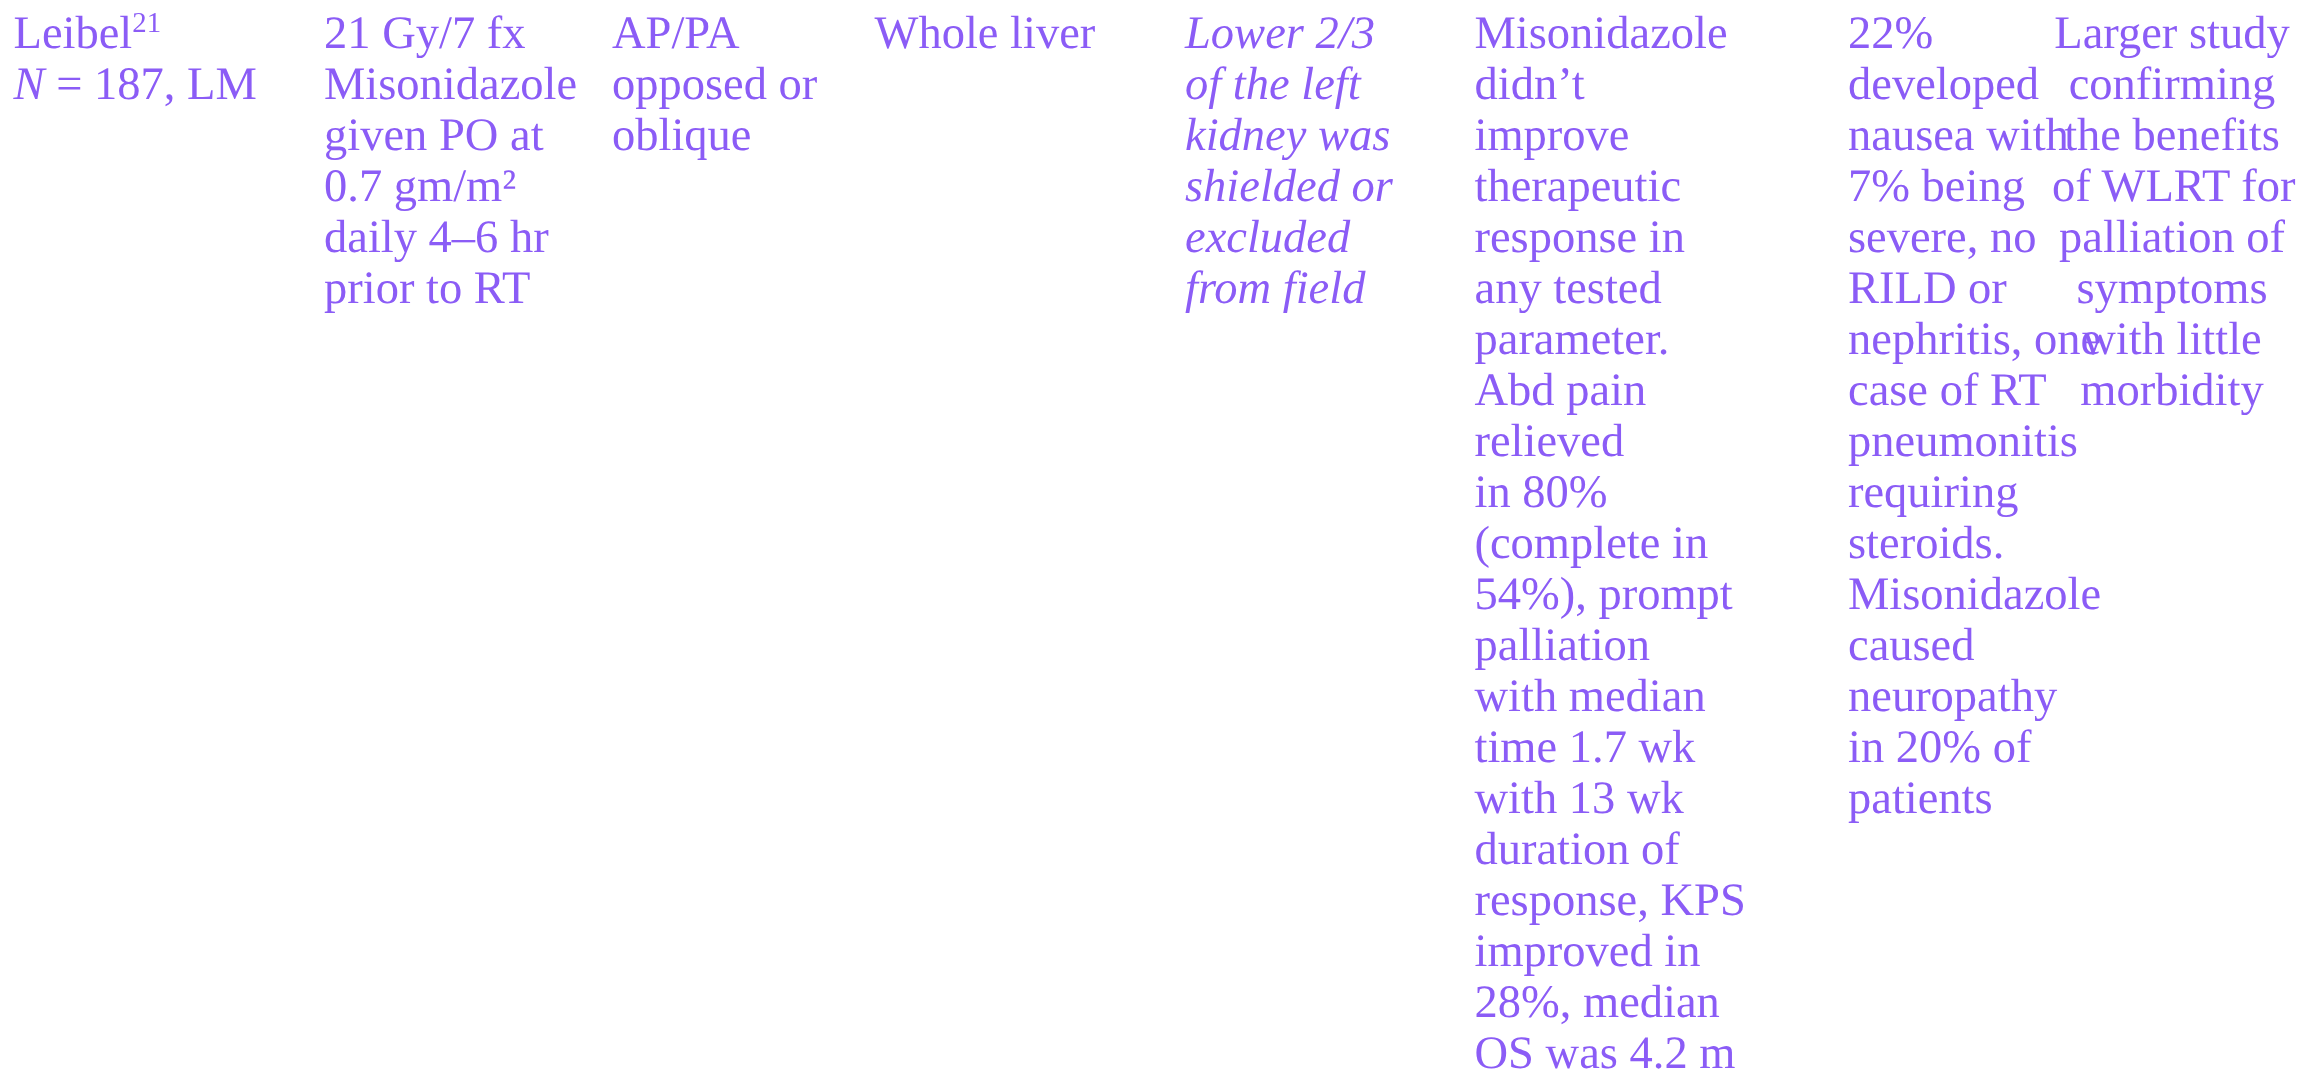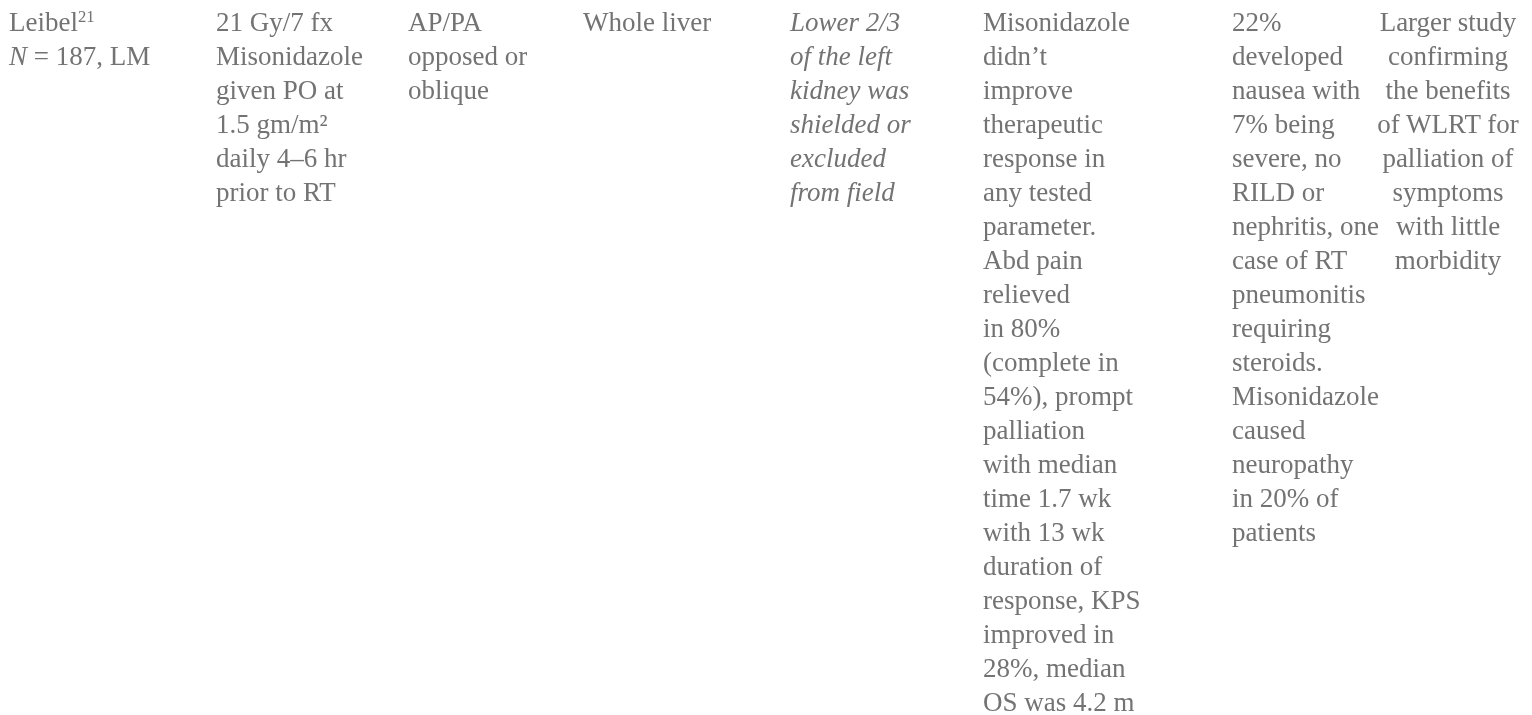--- a/index.html
+++ b/index.html
@@ -11,23 +11,23 @@
     position: relative;
     width: 1532px;
     height: 715px;
     background: #ffffff;
     overflow: hidden;
   }
   .table-row {
     position: absolute;
     inset: 0;
     font-family: "Liberation Serif", "DejaVu Serif", serif;
-    font-size: 27px;
+    font-size: 31px;
     line-height: 34px;
-    color: #737373;
+    color: #8b5cf6;
     border-radius: 10px;
   }
   .cell {
     position: absolute;
     top: 5px;
     white-space: pre;       
     text-align: left;
   }
   .cell-study    { left: 9px;    width: 200px; }
   .cell-dose     { left: 216px;  width: 186px; }
@@ -53,21 +53,21 @@
 <body>
 
 <div class="page">
   <div class="table-row">
 
     <div class="cell cell-study"><span>Leibel</span><sup>21</sup><br><span class="italic-n">N</span><span> = 187, LM</span></div>
 
     <div class="cell cell-dose">21 Gy/7 fx
 Misonidazole
 given PO at
-1.5 gm/m²
+0.7 gm/m²
 daily 4–6 hr
 prior to RT</div>
 
     <div class="cell cell-volume">Whole liver</div>
 
     <div class="cell cell-tech">AP/PA
 opposed or
 oblique</div>
 
     <div class="cell cell-shield">Lower 2/3

